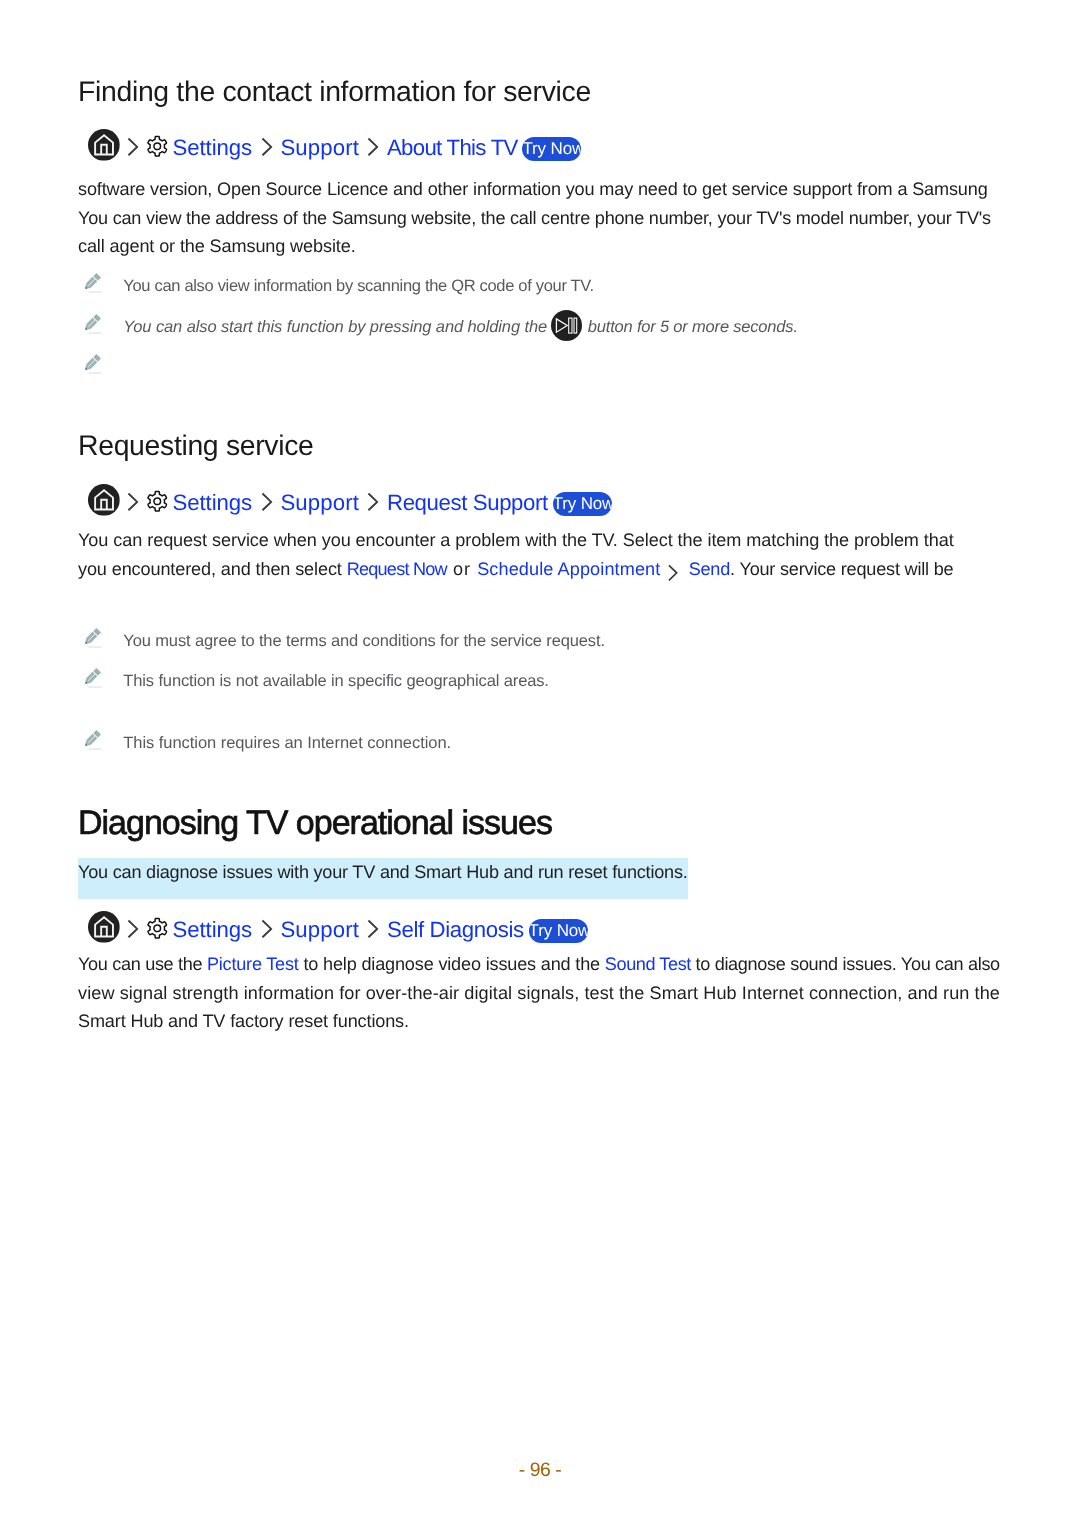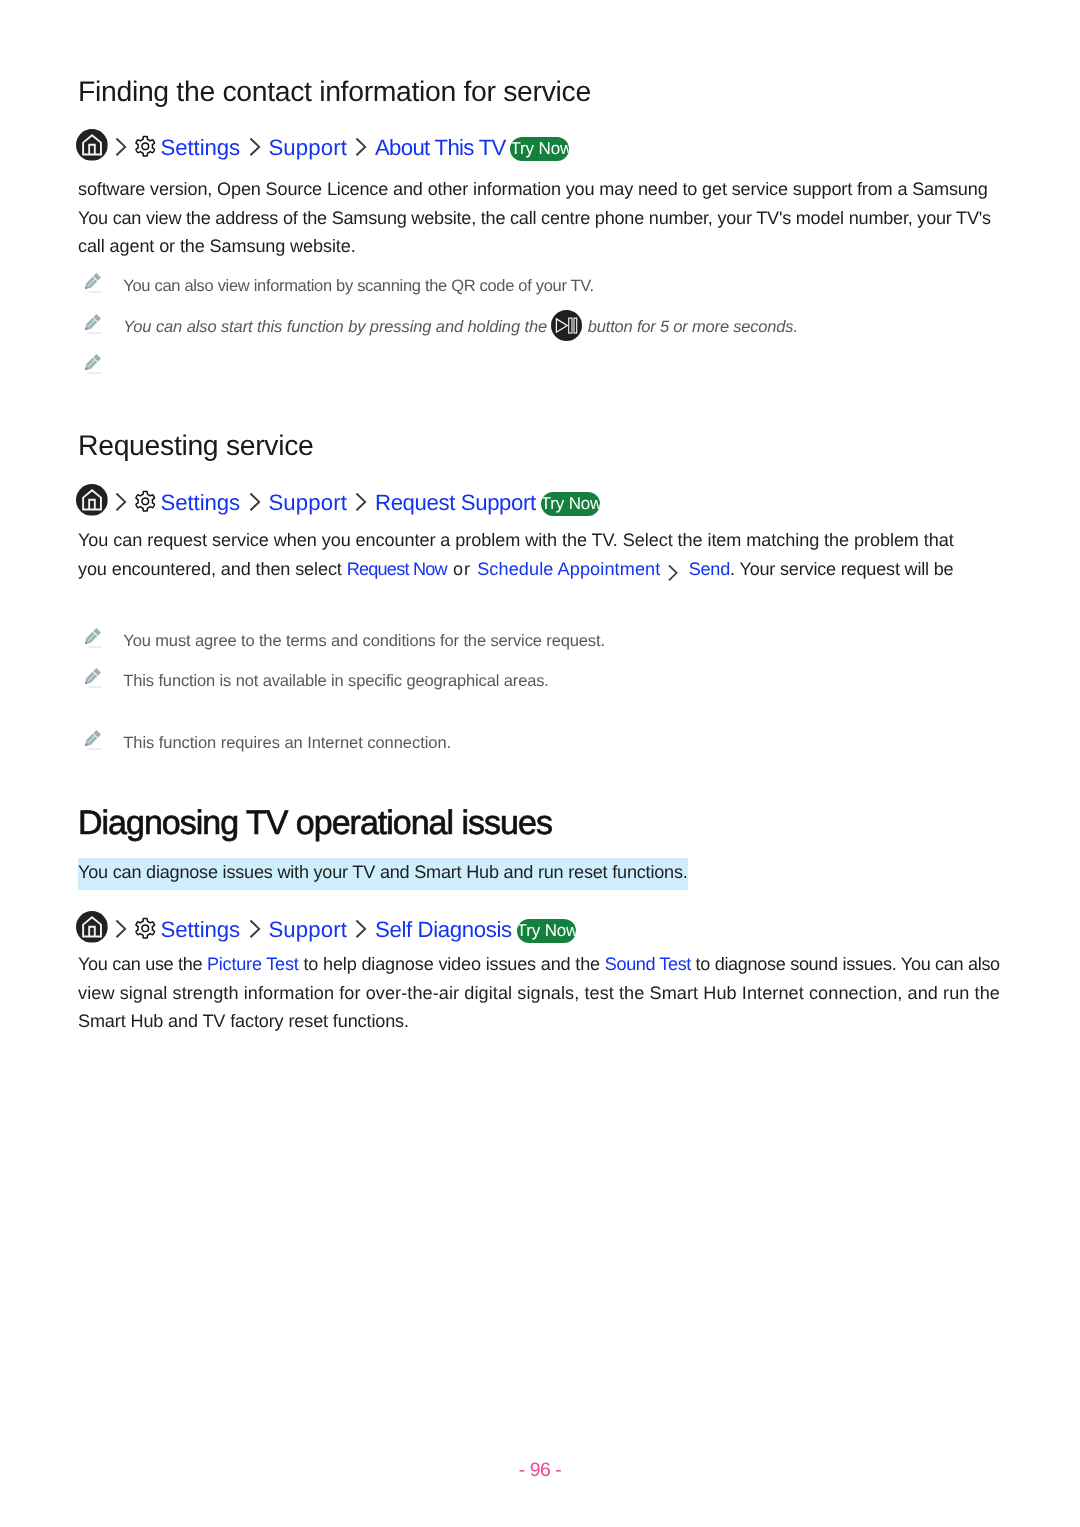--- a/index.html
+++ b/index.html
@@ -12,30 +12,30 @@
         color:#1b1b1b;}
 
   
   .h2{position:absolute;left:78px;font-size:28.4px;font-weight:400;
       letter-spacing:-0.33px;color:#1a1a1a;white-space:nowrap;line-height:1;}
   .h1{position:absolute;left:78px;font-size:34px;font-weight:400;
       letter-spacing:-1.0px;color:#121212;white-space:nowrap;line-height:1;
       -webkit-text-stroke:0.7px #121212;}
 
   
-  .crumb{position:absolute;left:76px;display:flex;align-items:center;
+  .crumb{position:absolute;left:88px;display:flex;align-items:center;
          font-size:22.2px;color:#1233f0;height:34px;letter-spacing:-0.2px;}
   .crumb .sep{display:inline-flex;align-items:center;
               padding:0 6.15px;line-height:0;}
   .crumb .sep svg{display:block;}
   .crumb .sep.s2{padding-left:7.8px;padding-right:7.0px;}
   .crumb .sep.s3{padding-left:7.4px;padding-right:7.0px;}
   .crumb .txt{color:#1233f0;position:relative;top:2.7px;}
   .crumb .ico{display:inline-flex;align-items:center;}
-  .pill{display:inline-block;background:#15803d;color:#ffffff;
+  .pill{display:inline-block;background:#1d4ed8;color:#ffffff;
         border-radius:12px;font-size:17px;line-height:24px;height:24px;
         width:59px;box-sizing:border-box;text-align:center;
         margin-left:4.8px;position:relative;top:3.5px;
         white-space:nowrap;overflow:hidden;letter-spacing:-0.15px;}
 
   
   .para{position:absolute;left:78px;width:940px;font-size:18.1px;
         line-height:28.6px;color:#1f1f1f;letter-spacing:-0.17px;}
   .para .lnk{color:#1233f0;}
   
@@ -45,34 +45,34 @@
   #p2-line2 > span:nth-child(4){letter-spacing:0.105px;margin-top:24px;}
   #p2-line2 > span:nth-child(6){letter-spacing:-0.20px;}
   #p2-line2 > span:nth-child(7){letter-spacing:-0.20px;margin-top:34px;}
   #p3-line1 > span:nth-child(1){letter-spacing:-0.327px;}
   #p3-line1 > span:nth-child(2){letter-spacing:-0.213px;}
   #p3-line1 > span:nth-child(3){letter-spacing:-0.168px;}
   #p3-line1 > span:nth-child(4){letter-spacing:-0.420px;}
   #p3-line1 > span:nth-child(5){letter-spacing:-0.332px;}
   .para .isep{display:inline-block;width:11.6px;height:0;position:relative;margin:0 9.6px 0 7.1px;}
   .para .isep svg{position:absolute;left:0;top:-10.9px;}
-  .hl{background:#ceeefc;padding:4.0px 0 8px 0;}
+  .hl{background:#ceeefc;padding:4.0px 0 17px 0;}
 
   
   .note{position:absolute;left:85px;display:flex;align-items:flex-start;
         font-size:16.5px;line-height:22px;color:#58595b;letter-spacing:-0.19px;}
   .note .pen{flex:0 0 auto;width:20px;height:23px;margin-right:0;
              position:relative;top:-2px;left:-3.35px;margin-right:-20px;}
   .note .ntxt{margin-left:38.3px;white-space:nowrap;position:relative;top:2px;}
   .inlineicon{display:inline-block;width:31px;height:0;line-height:0;margin:0 6.1px 0 3.6px;position:relative;}
   .inlineicon svg{position:absolute;left:0;top:-21.2px;}
   .pl{white-space:nowrap;}
 
   .pagenum{position:absolute;left:0;width:1080px;text-align:center;
-           font-size:19.4px;letter-spacing:-0.45px;color:#ec4899;}
+           font-size:19.4px;letter-spacing:-0.45px;color:#a16207;}
 </style>
 </head>
 <body>
 
 <svg width="0" height="0" style="position:absolute" aria-hidden="true">
     <defs>
   <symbol id="ic-home" viewBox="0 0 31 31">
     <circle cx="15.5" cy="15.5" r="15.5" fill="#212121"></circle>
     <path d="M6.95 13.3 L15.65 6.0 L24.35 13.3 L24.35 24.8 L6.95 24.8 Z" fill="none" stroke="#f4f4f4" stroke-width="1.85" stroke-linejoin="miter" stroke-linecap="butt"></path>
     <path d="M12.85 24.8 L12.85 15.3 L18.3 15.3 L18.3 24.8" fill="none" stroke="#f4f4f4" stroke-width="1.85" stroke-linejoin="miter" stroke-linecap="butt"></path>

